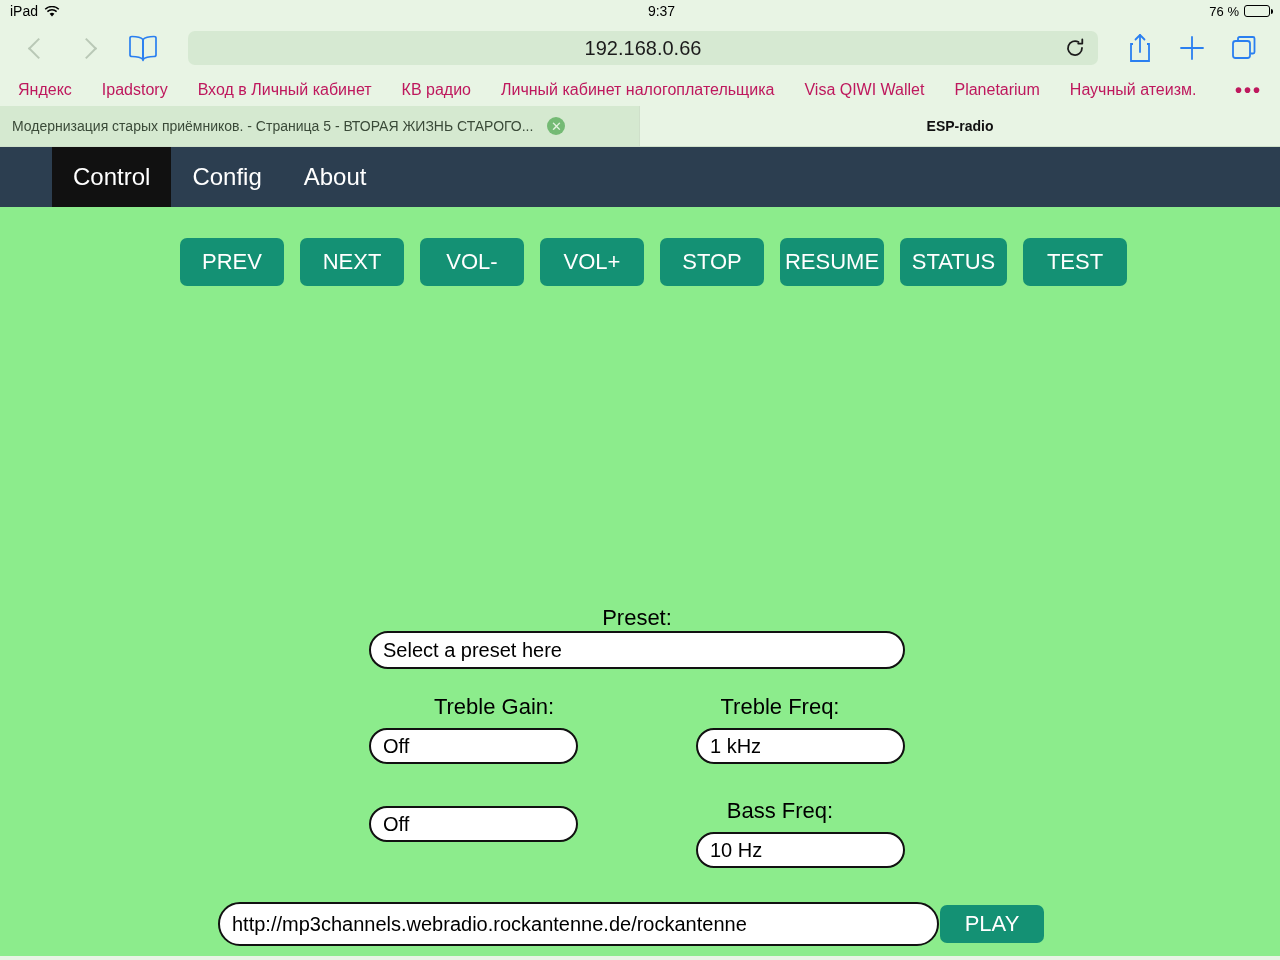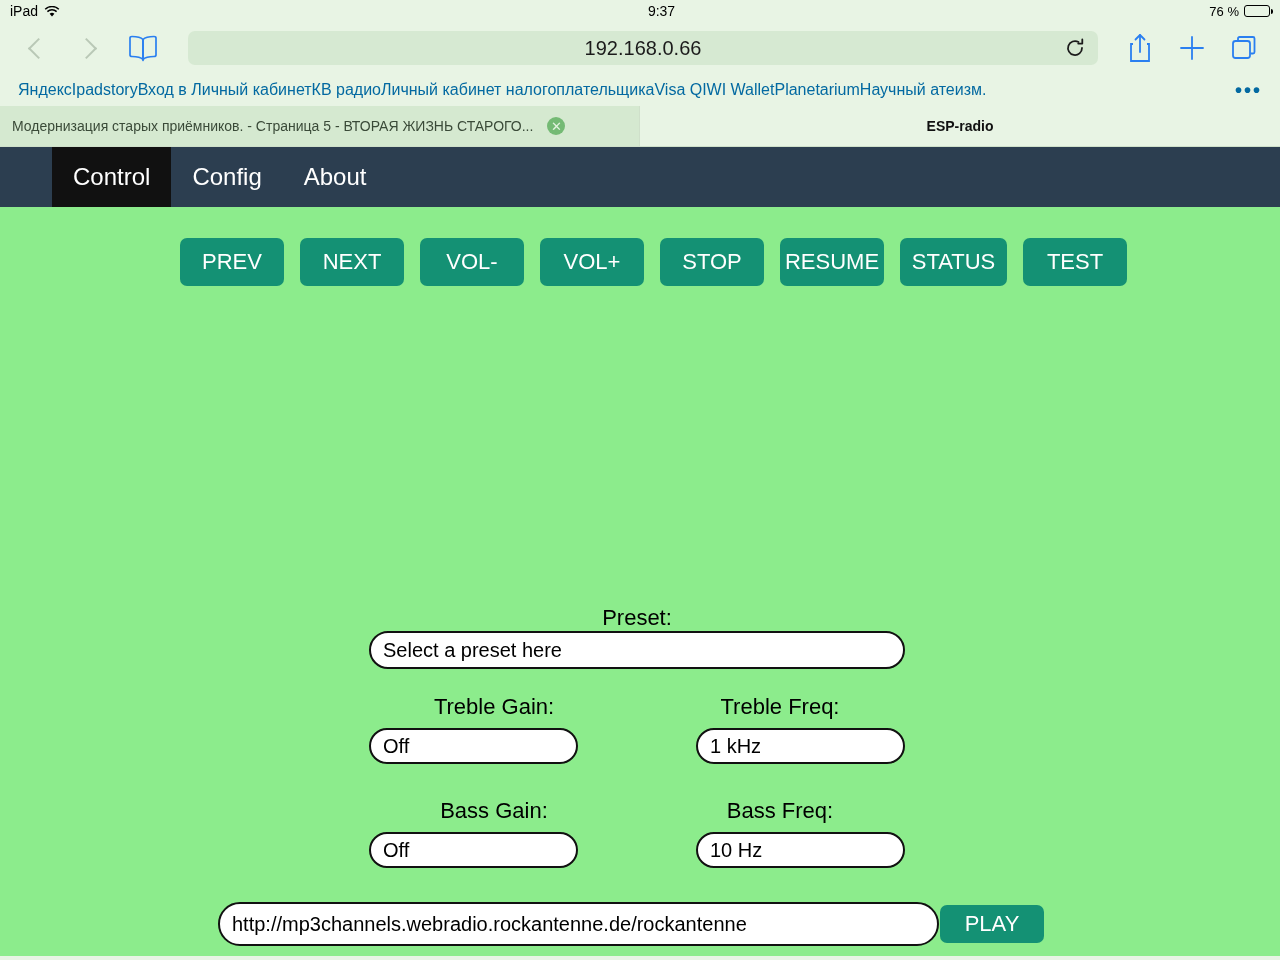--- a/index.html
+++ b/index.html
@@ -109,22 +109,23 @@
     display: flex; align-items: center; justify-content: center;
   }
 
   
   .bookmarks {
     height: 32px;
     background: #e8f4e4;
     display: flex;
     align-items: center;
     padding: 0 18px;
+    gap: 30px;
     font-size: 16px;
-    color: #0369a1;
+    color: #be185d;
     position: relative;
   }
   .bm-item { white-space: nowrap; }
   .bm-more {
     margin-left: auto;
     letter-spacing: 2px;
     font-size: 20px;
     font-weight: bold;
     line-height: 10px;
   }
@@ -411,21 +412,20 @@
       <div class="box">Off</div>
     </div>
     <div class="cell right">
       <div class="field-label">Treble Freq:</div>
       <div class="box">1 kHz</div>
     </div>
   </div>
 
   <div class="grid2 row2">
     <div class="cell left">
-      <div class="field-label">Bass Gain:</div>
       <div class="box">Off</div>
     </div>
     <div class="cell right">
       <div class="field-label">Bass Freq:</div>
       <div class="box">10 Hz</div>
     </div>
   </div>
 
   <div class="urlrow">
     <div class="box">http://mp3channels.webradio.rockantenne.de/rockantenne</div>

